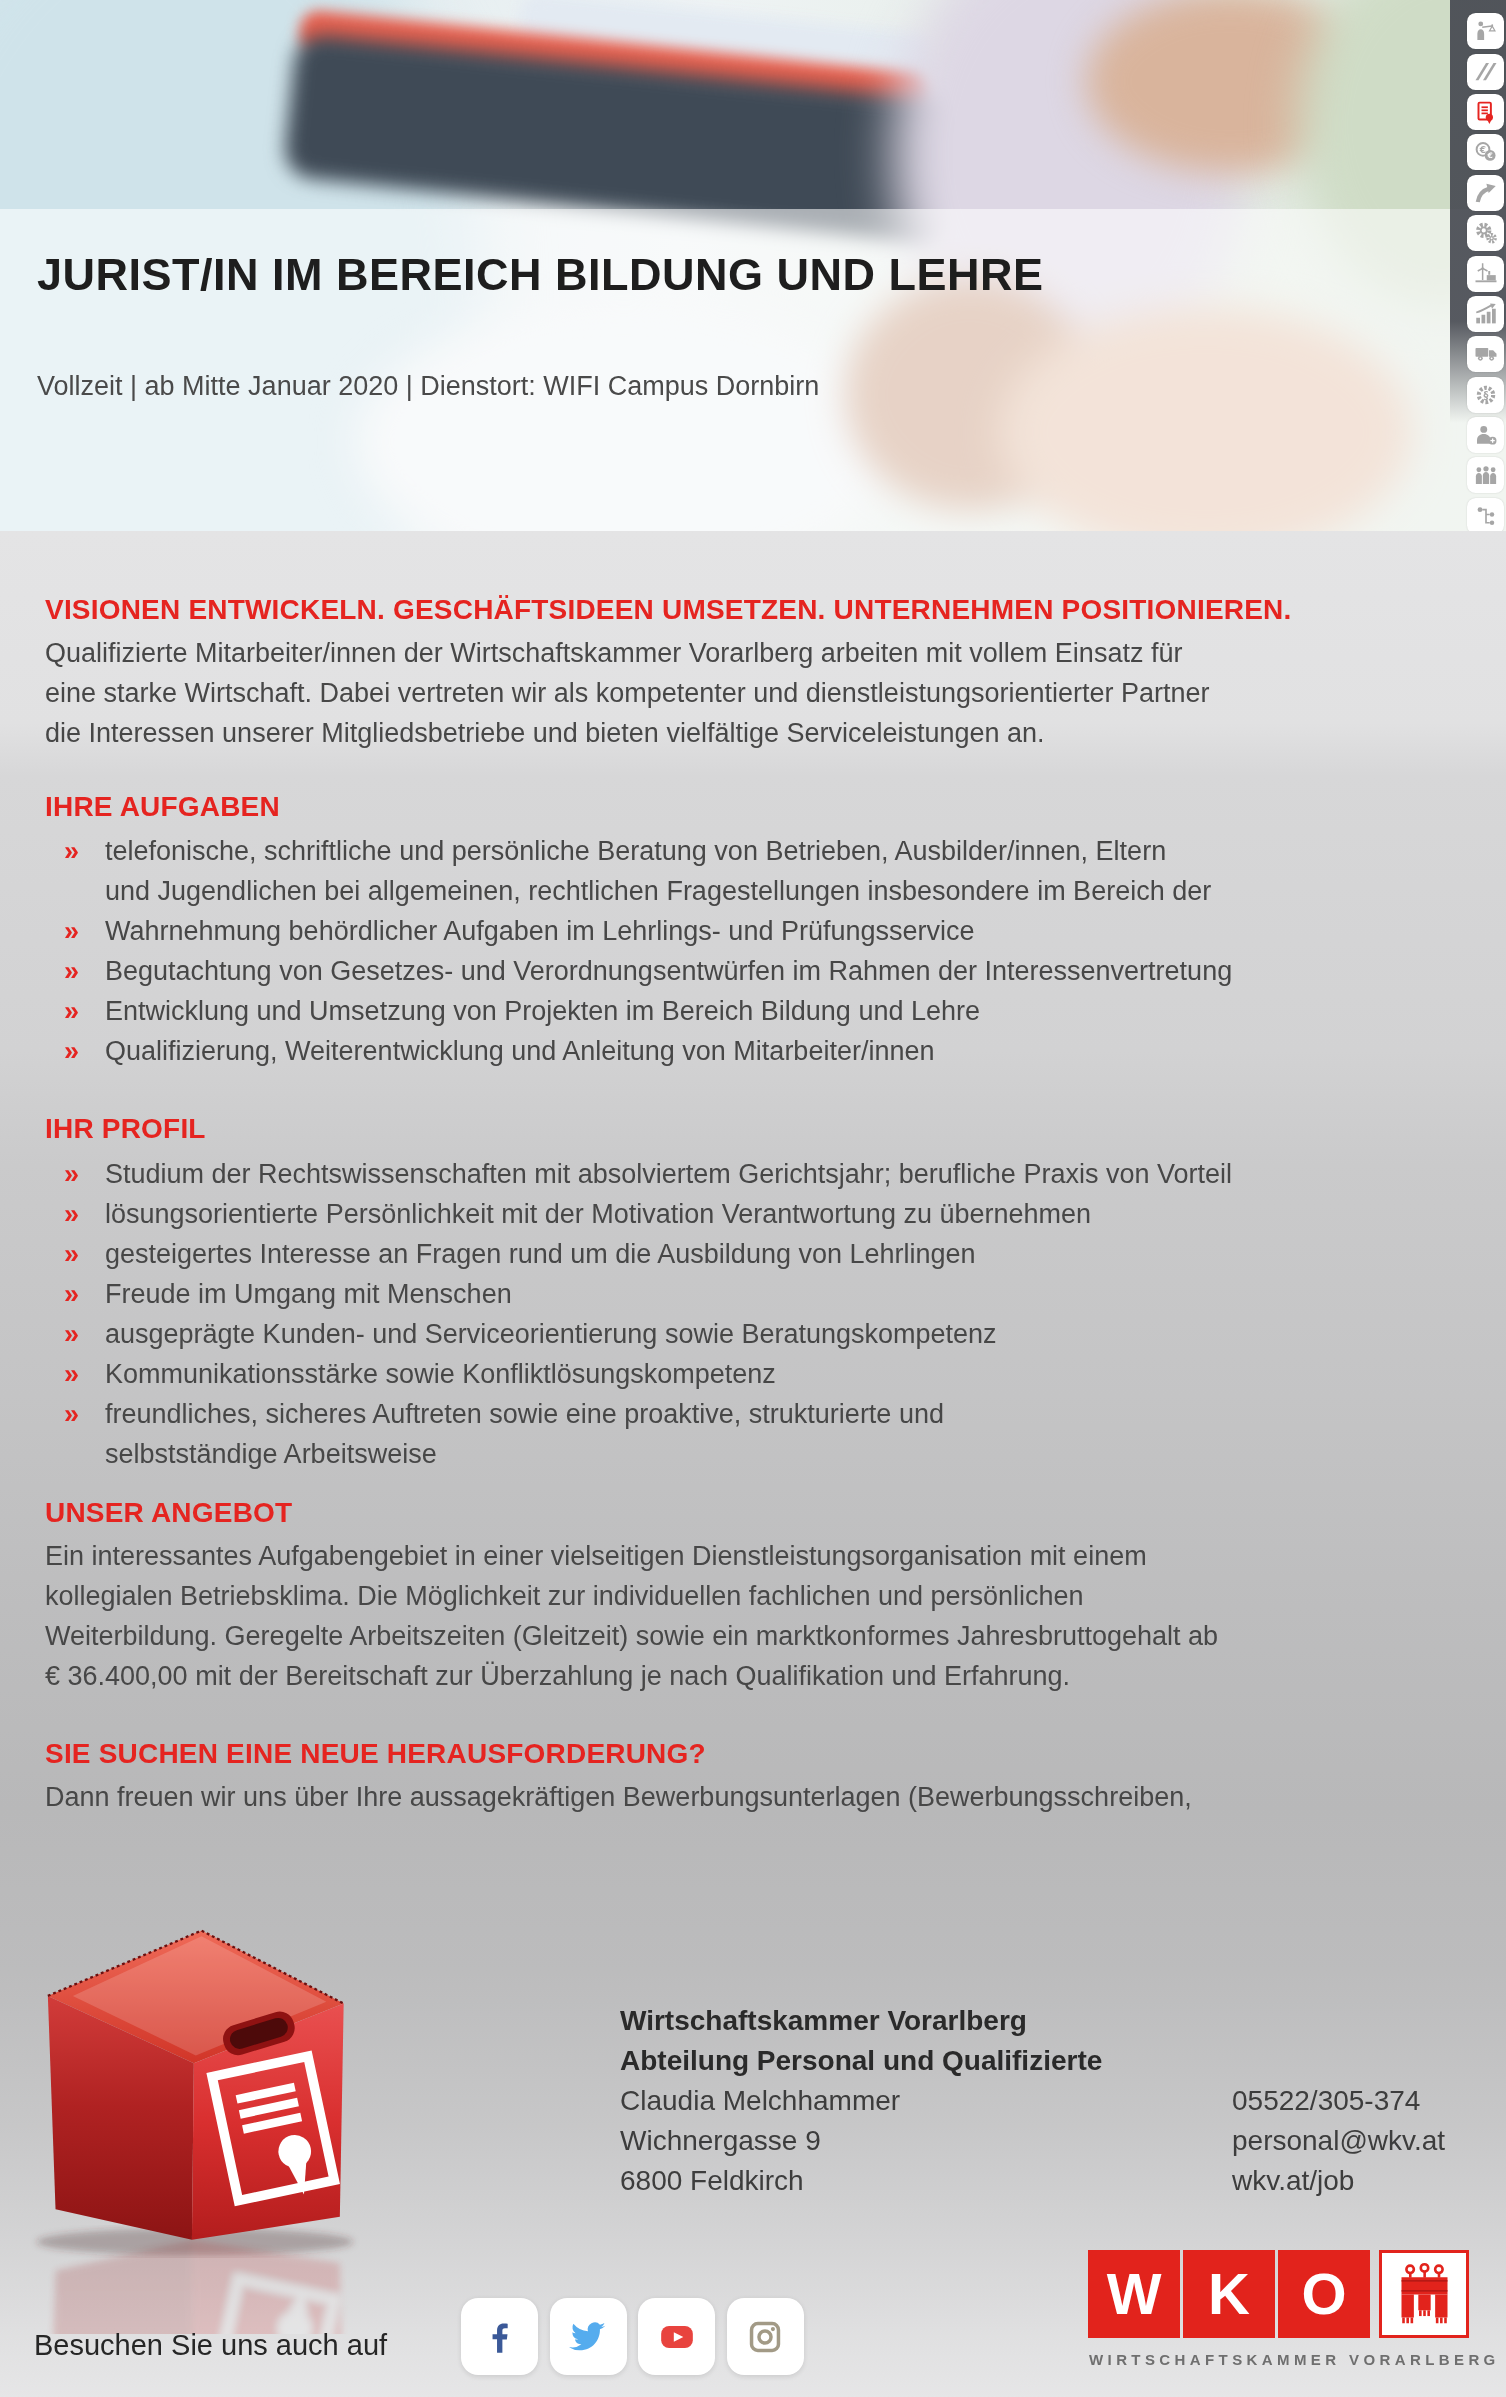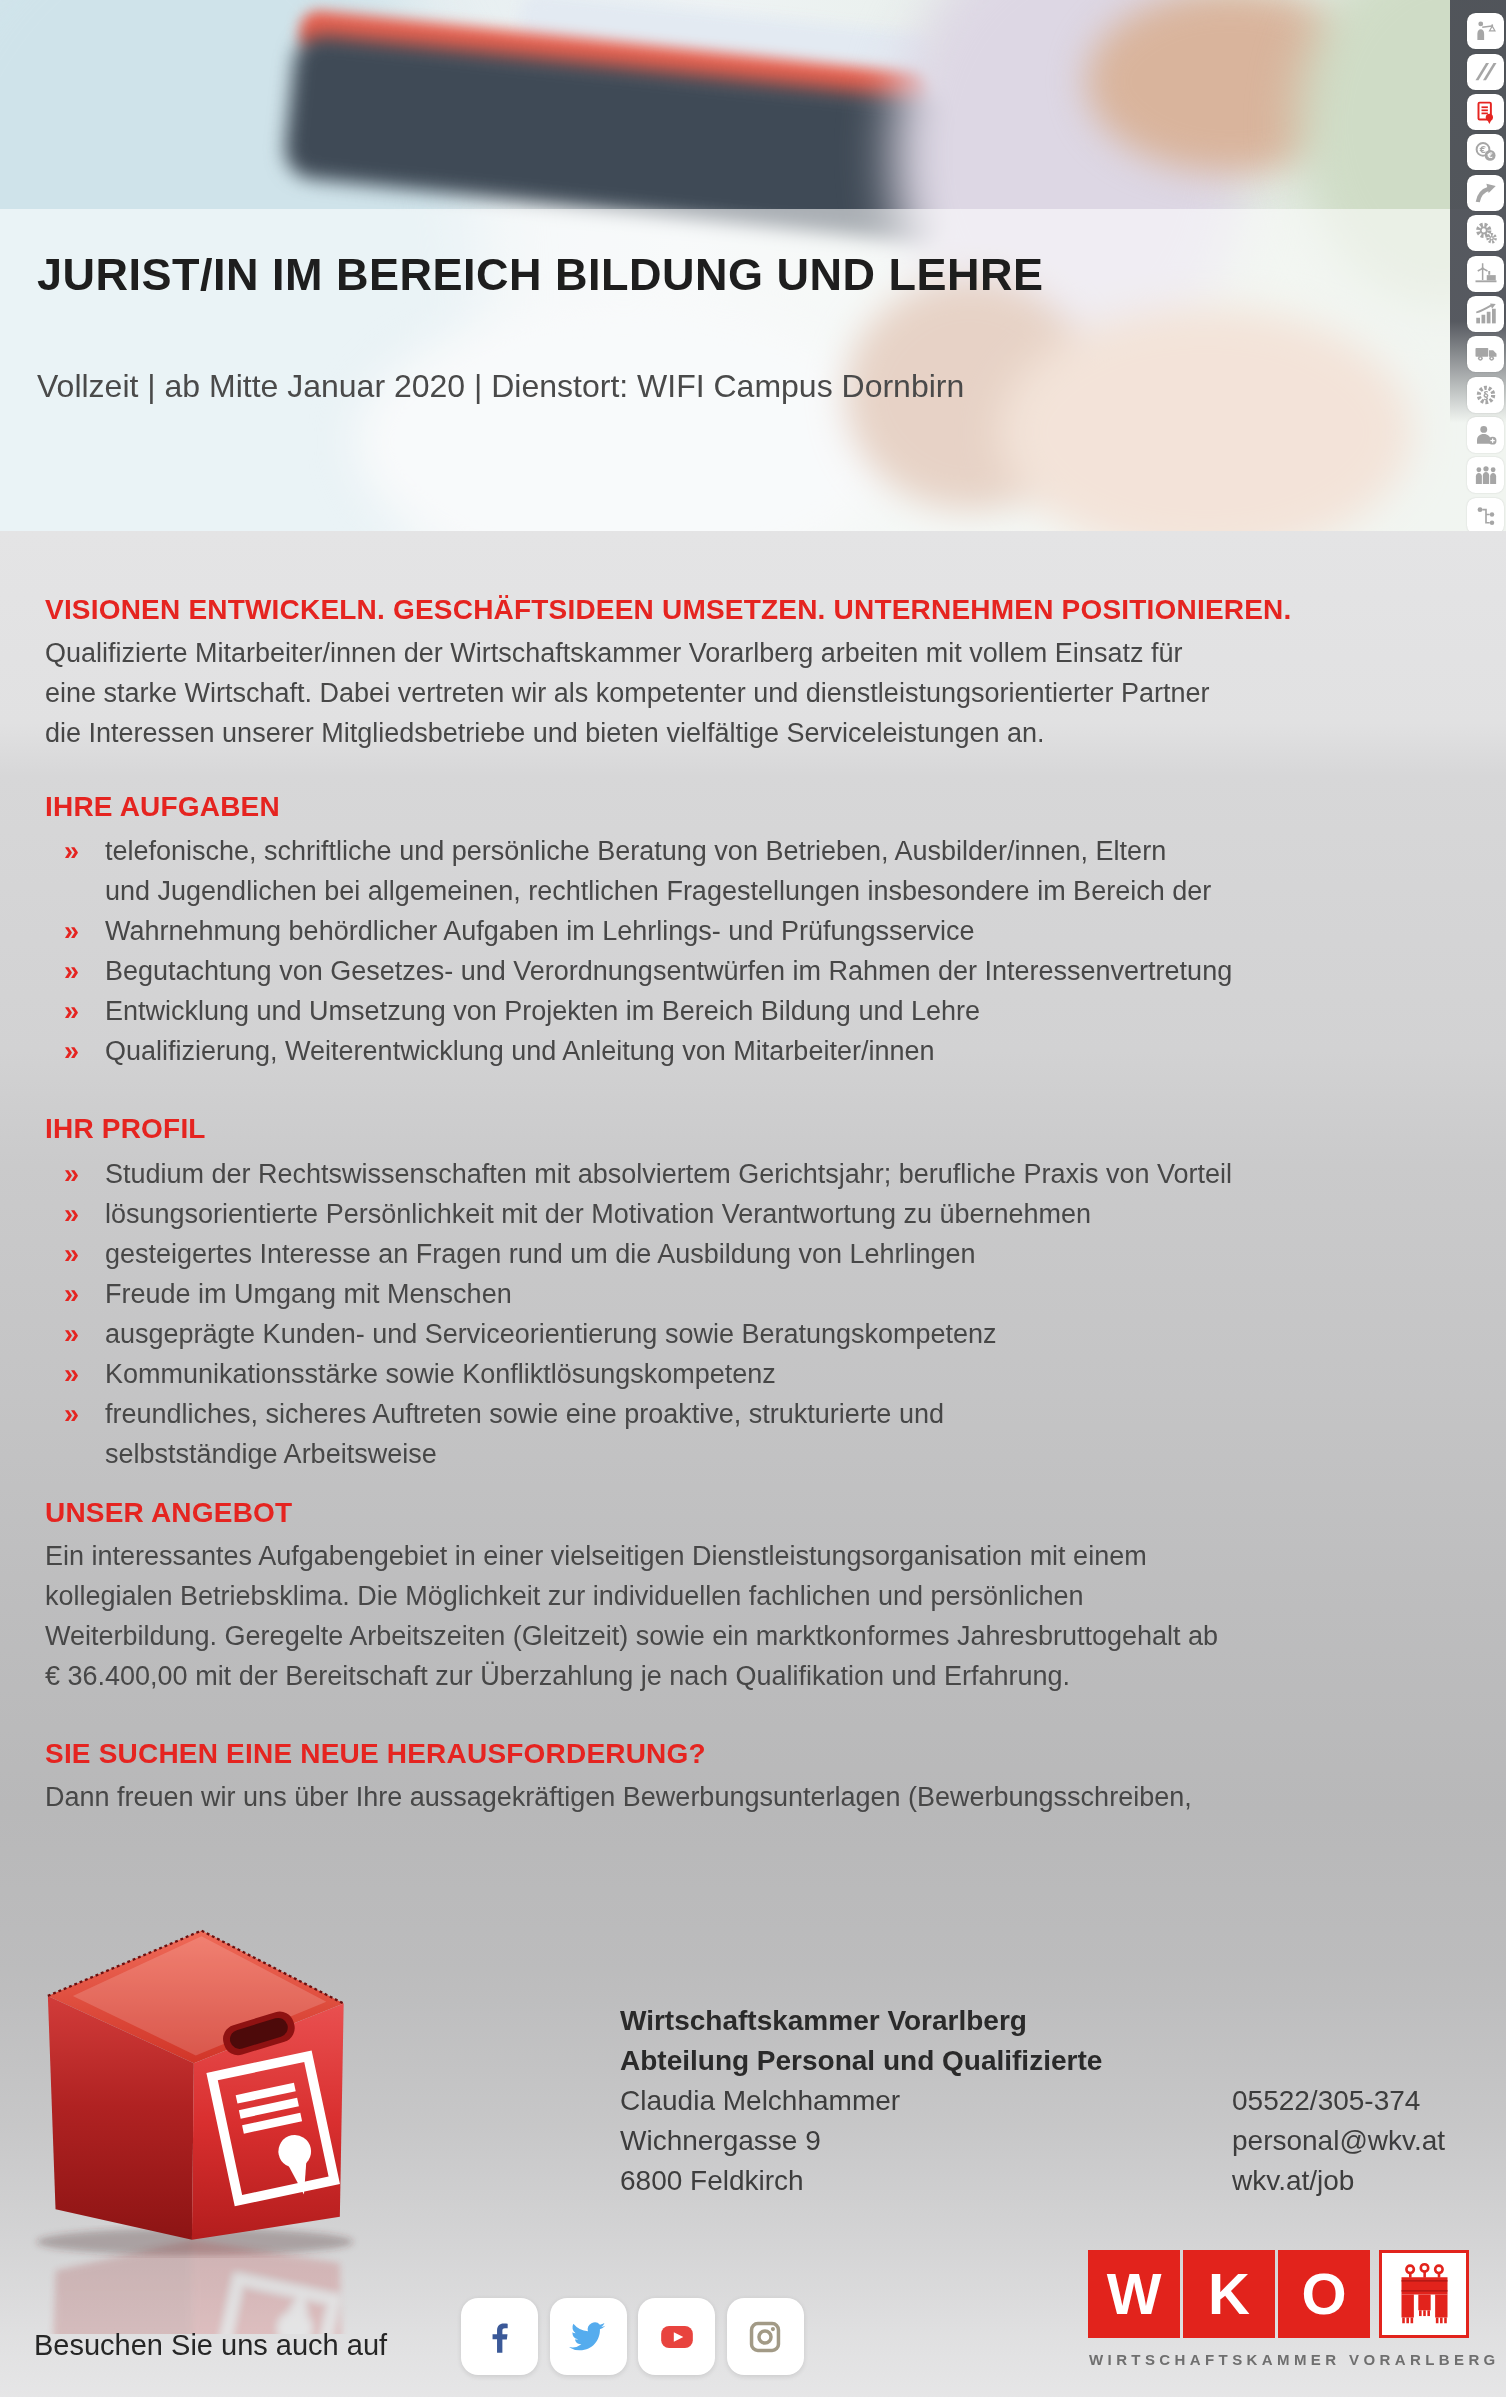--- a/index.html
+++ b/index.html
@@ -18,21 +18,21 @@
   .b-shirt-lav    {left:893px;top:-77px;width:355px;height:461px;background:#ddd7e4;filter:blur(25px);}
   .b-hand-top     {left:1086px;top:-9.6px;width:288px;height:183px;background:#d9b49c;filter:blur(17.3px);}
   .b-green-right  {left:1297px;top:-58px;width:288px;height:365px;background:#cfdcc6;filter:blur(23px);}
   .b-hand-mid     {left:845px;top:279px;width:250px;height:231px;background:#c89a7e;filter:blur(17.3px);}
   .b-hands-low    {left:999px;top:307px;width:413px;height:250px;background:#e3c0a8;filter:blur(19px);}
   .b-shirt-white  {left:355px;top:307px;width:538px;height:269px;background:#eff3f5;filter:blur(21px);}
   .photo-overlay{position:absolute;left:0;top:209px;width:100%;height:322px;background:rgba(255,255,255,.56);}
 
   .photo-title{position:absolute;left:37px;top:252px;font-size:45px;line-height:46px;font-weight:bold;
                letter-spacing:0.5px;color:#1e1e1e;white-space:nowrap;}
-  .photo-subtitle{position:absolute;left:37px;top:371px;font-size:32px;line-height:31px;color:#4a4a4a;white-space:nowrap;}
+  .photo-subtitle{position:absolute;left:37px;top:371px;font-size:27px;line-height:31px;color:#4a4a4a;white-space:nowrap;}
 
   
   .strip-bar{position:absolute;right:0;top:0;width:56px;height:423px;
              background:linear-gradient(180deg,rgba(70,73,81,.92) 0%,rgba(70,73,81,.9) 76%,rgba(70,73,81,0) 100%);}
   .strip-tile{position:absolute;right:1.9px;width:37px;height:36px;background:#fff;border-radius:8.6px;
               display:flex;align-items:center;justify-content:center;color:#a6a6a6;
               box-shadow:0 0 1.9px rgba(0,0,0,.15);}
   .strip-tile.active{color:var(--accent);}
   .strip-glyph{width:24px;height:24px;}
 

